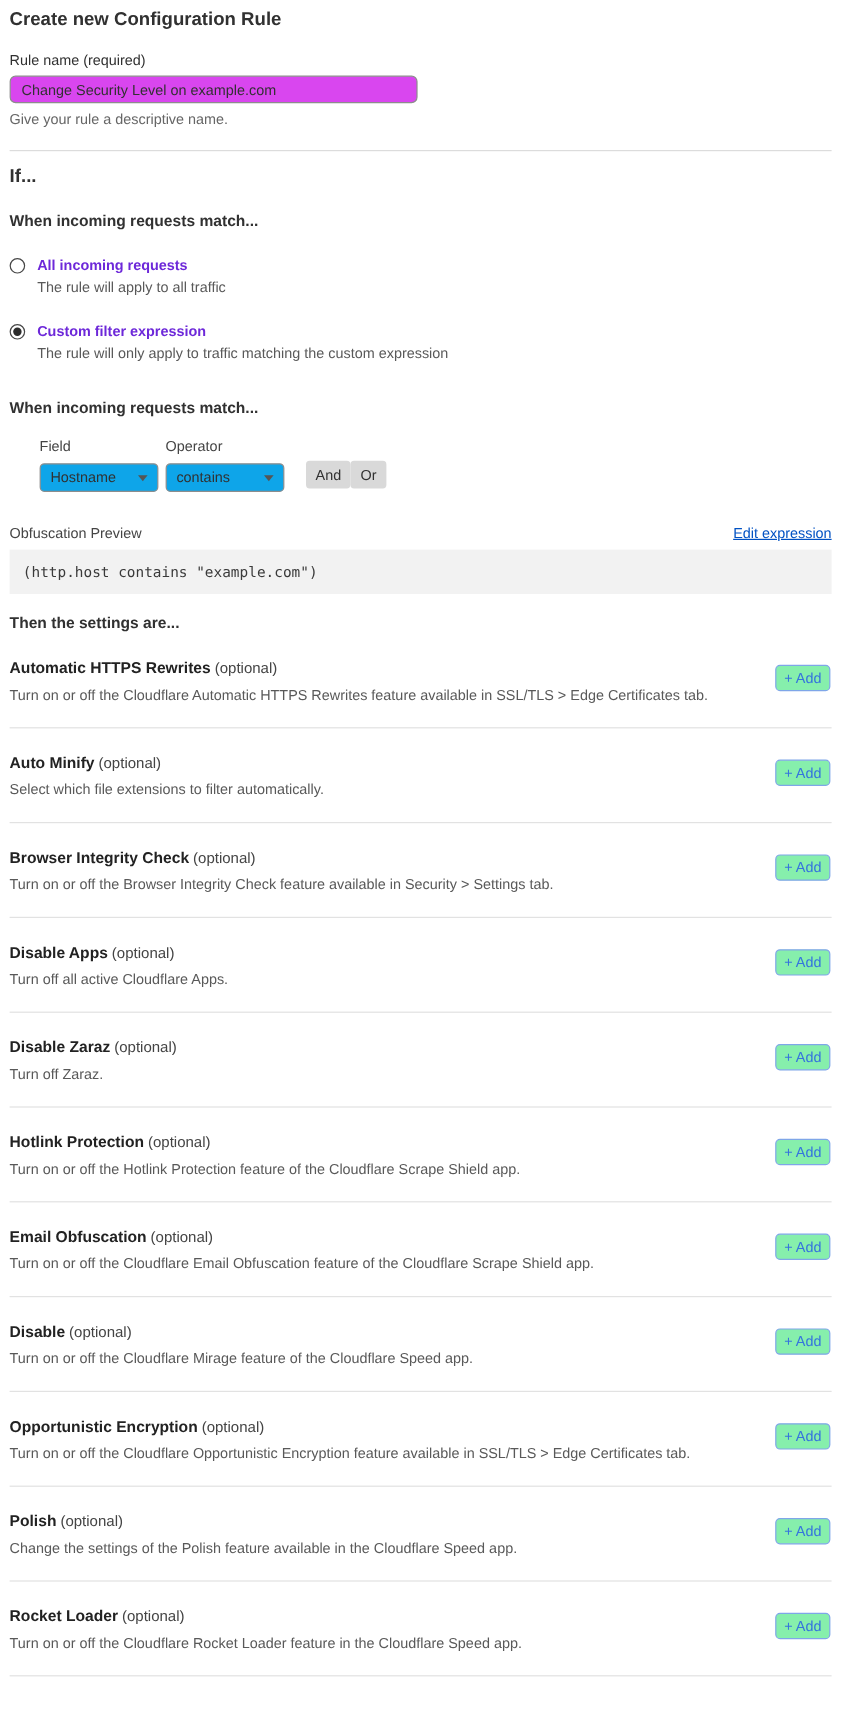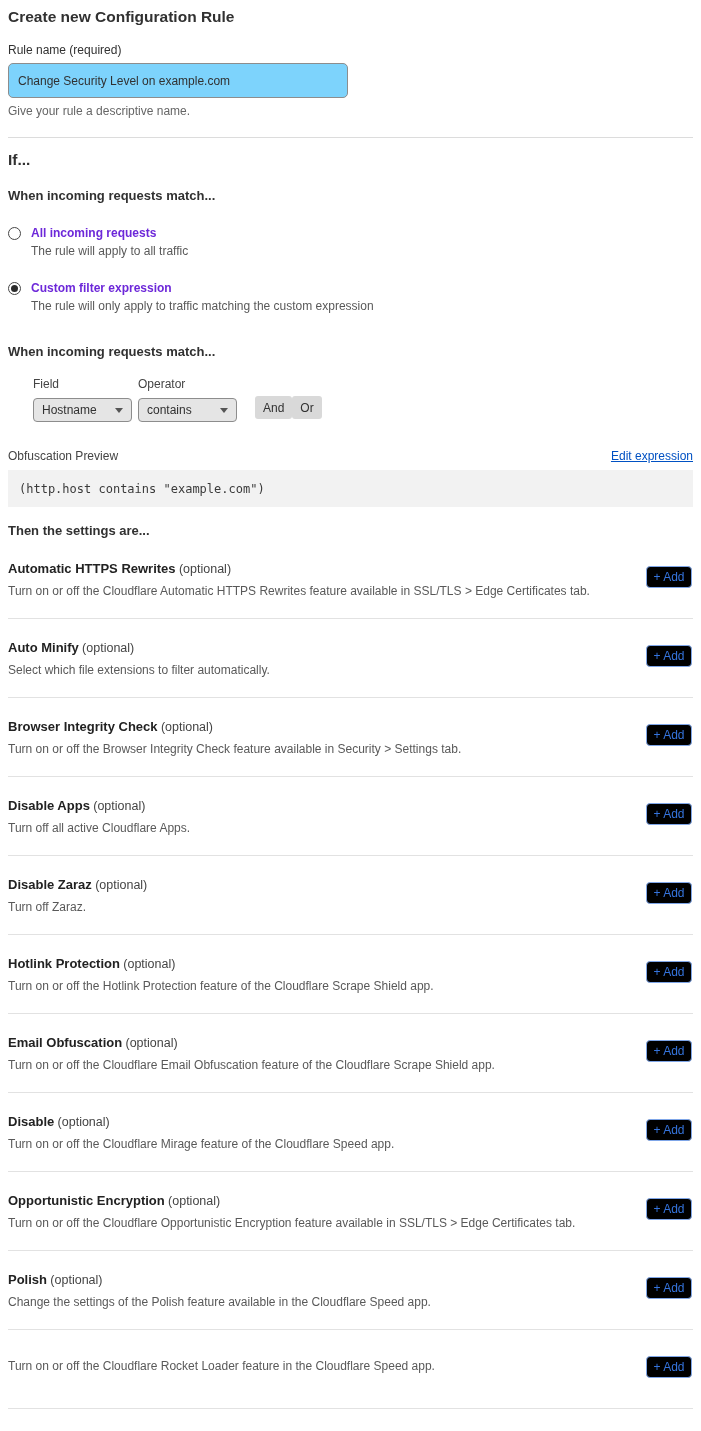--- a/index.html
+++ b/index.html
@@ -8,23 +8,23 @@
     width:701px; height:1431px; background:#fff;
     font-family:"Liberation Sans", sans-serif;
     font-size:12px; color:#313131;
   }
   .page { padding:0 8px; position:relative; }
 
   .page-title { font-size:15.5px; font-weight:bold; margin:0; padding-top:8px; }
 
   .field-label { display:block; font-size:12px; color:#313131; margin-top:17px; }
   .text-input {
-    display:block; width:340px; height:35px; margin-top:6px;
+    display:block; width:340px; height:23px; margin-top:6px;
     border:1px solid #8d8d8d; border-radius:5px; padding:0 9px;
-    font-family:"Liberation Sans", sans-serif; font-size:12px; color:#313131; background:#7dd3fc;
+    font-family:"Liberation Sans", sans-serif; font-size:12px; color:#313131; background:#d946ef;
   }
   .helper { font-size:12px; color:#666; margin-top:6px; }
 
   .section-divider { border:none; border-top:1px solid #dcdcdc; margin:19px 0 0; }
 
   .if-heading { font-size:15.5px; font-weight:bold; margin:13px 0 0; }
   .match-heading { font-size:13px; font-weight:bold; margin:19px 0 0; }
 
   .radio-item { display:flex; margin-top:23px; }
   .radio-circle {
@@ -36,21 +36,21 @@
     background:#2b2b2b; border-radius:50%;
   }
   .radio-texts { margin-left:10px; }
   .radio-label { font-size:12px; font-weight:bold; color:#6d28d9; }
   .radio-desc { font-size:12px; color:#595959; margin-top:4px; }
 
   .filter-row { display:flex; margin-top:18px; align-items:flex-start;margin-left:25px; }
   .filter-col { display:flex; flex-direction:column; }
   .filter-col .col-label { font-size:12px; color:#444; margin-bottom:7px; }
   .select-box {
-    height:24px; border:1px solid #8d8d8d; border-radius:4px; background:#e5e5e5;
+    height:24px; border:1px solid #8d8d8d; border-radius:4px; background:#0ea5e9;
     display:flex; align-items:center; justify-content:space-between;
     padding:0 8px; font-size:12px; color:#313131; cursor:pointer;
   }
   .caret {
     width:0; height:0; border-left:4px solid transparent; border-right:4px solid transparent;
     border-top:5px solid #555; margin-left:8px;
   }
   .value-input {
     width:100%; height:24px; border:1px solid #94a0b4; border-radius:4px;
     background:#e9eefb; padding:0 9px; font-family:"Liberation Sans", sans-serif;
@@ -74,21 +74,21 @@
 
   .settings-list { margin-top:2px; }
   .setting-row {
     position:relative; height:79px; padding-top:21px; border-bottom:1px solid #e2e2e2;
   }
   .row-title { font-size:13px; font-weight:bold; color:#222; }
   .optional-tag { font-size:12.5px; color:#444; font-weight:normal; }
   .row-desc { font-size:12px; color:#595959; margin-top:8px; }
   .add-btn {
     position:absolute; right:1px; top:26px; width:46px; height:22px;
-    background:#000000; border:1px solid #7fa6e8; border-radius:4px;
+    background:#86efac; border:1px solid #7fa6e8; border-radius:4px;
     font-family:"Liberation Sans", sans-serif; font-size:12px; color:#3574dd; cursor:pointer;
   }
 
   .security-section { position:relative; padding-top:24px; }
 </style>
 </head>
 <body>
 
 <div class="page">
 
@@ -225,20 +225,24 @@
     </div>
       <div class="setting-row">
       <div>
         <span class="row-title">Polish</span>
         <span class="optional-tag">(optional)</span>
       </div>
       <div class="row-desc">Change the settings of the Polish feature available in the Cloudflare Speed app.</div>
       <button class="add-btn">+ Add</button>
     </div>
       <div class="setting-row">
+      <div>
+        <span class="row-title">Rocket Loader</span>
+        <span class="optional-tag">(optional)</span>
+      </div>
       <div class="row-desc">Turn on or off the Cloudflare Rocket Loader feature in the Cloudflare Speed app.</div>
       <button class="add-btn">+ Add</button>
     </div>
     </div>
 
   <div class="security-section">
     
     
     
     

